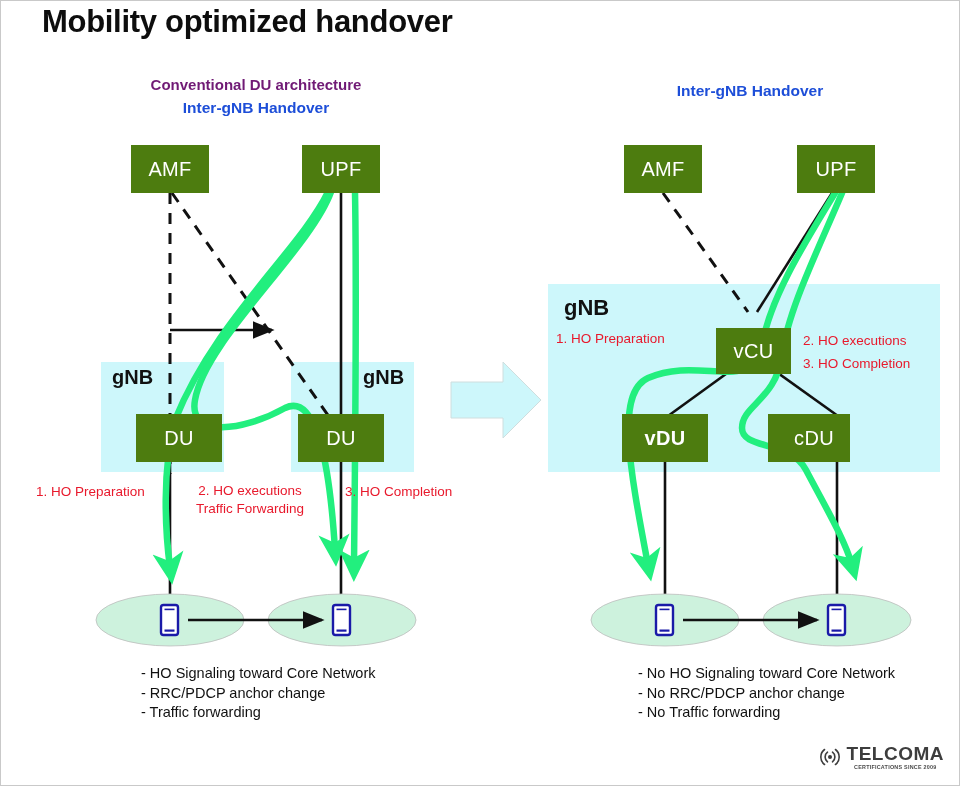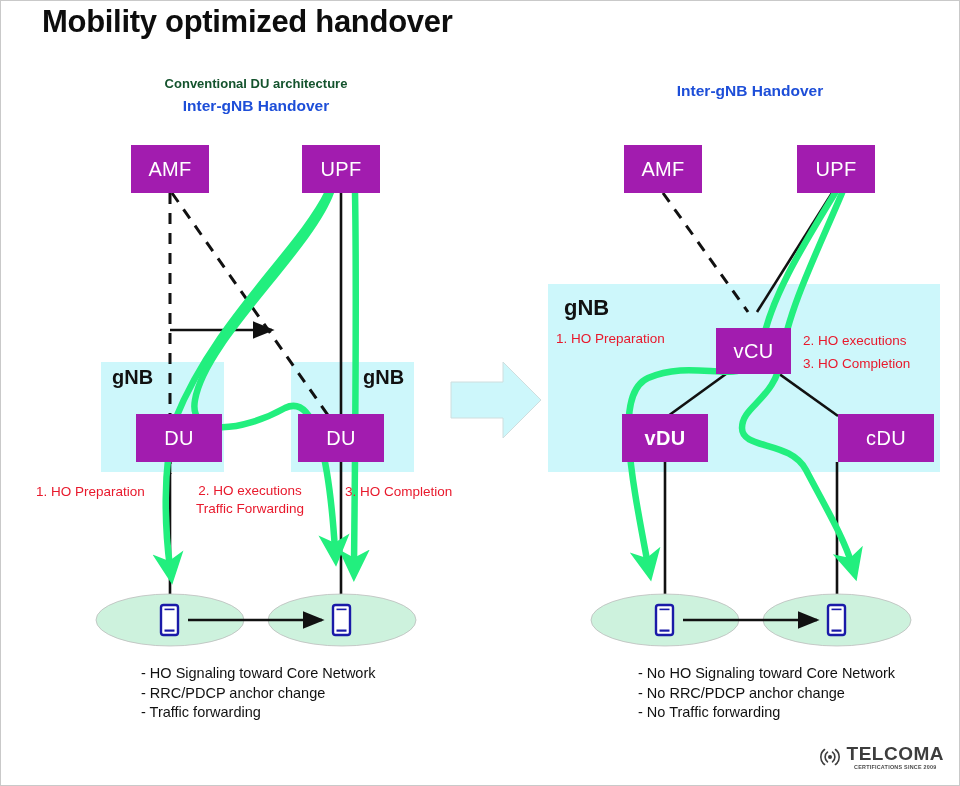--- a/index.html
+++ b/index.html
@@ -8,27 +8,27 @@
     font-family:"Liberation Sans", sans-serif;
     background:#ffffff;
   }
   .frame{position:absolute;left:0;top:0;width:960px;height:786px;
     border:1px solid #c9c9c9;box-sizing:border-box;background:#fff;}
   #slide-title{
     position:absolute;left:42px;top:4px;
     font-size:31px;font-weight:bold;color:#0d0d0d;letter-spacing:-0.3px;
   }
   .col-head{position:absolute;text-align:center;width:320px;}
-  .col-head .l1{font-size:13px;font-weight:bold;color:#14532d;}
+  .col-head .l1{font-size:15px;font-weight:bold;color:#701a75;}
   .col-head .l2{font-size:15.5px;font-weight:bold;color:#1d4ed8;margin-top:6px;}
   #head-left{left:96px;top:76px;}
   #head-right{left:590px;top:76px;}
 
   .nebox{
-    position:absolute;background:#a21caf;color:#ffffff;
+    position:absolute;background:#4d7c0f;color:#ffffff;
     display:flex;align-items:center;justify-content:center;
     font-size:20px;letter-spacing:.3px;
   }
   .gnb-band{position:absolute;background:#cdf7fb;}
   .gnb-label{position:absolute;font-size:20px;font-weight:bold;color:#111;}
 
   .redtxt{position:absolute;color:#e8192c;font-size:13.5px;text-align:center;line-height:18px;}
   .rednote{position:absolute;color:#e8192c;font-size:13.5px;line-height:20px;white-space:nowrap;}
 
   .bullets{position:absolute;font-size:14.5px;color:#111;line-height:19.5px;white-space:pre;}
@@ -201,21 +201,21 @@
 - Traffic forwarding</div>
 
 <div class="nebox" style="left:624px;top:145px;width:78px;height:48px;">AMF</div>
 <div class="nebox" style="left:797px;top:145px;width:78px;height:48px;">UPF</div>
 
 <div class="gnb-label" style="left:564px;top:295px;font-size:22px;">gNB</div>
 
 <div class="nebox" style="left:716px;top:312px;width:75px;height:46px;margin-top:16px;">vCU</div>
 
 <div class="nebox" style="left:622px;top:414px;width:86px;height:48px;font-weight:bold;">vDU</div>
-<div class="nebox" style="left:838px;top:414px;width:96px;height:48px;">cDU</div>
+<div class="nebox" style="left:768px;top:414px;width:72px;height:48px;padding-left:10px;">cDU</div>
 
 <div class="rednote" style="left:556px;top:329px;">1. HO Preparation</div>
 <div class="rednote" style="left:803px;top:331px;">2. HO executions</div>
 <div class="rednote" style="left:803px;top:354px;">3. HO Completion</div>
 
 <div class="bullets" style="left:638px;top:664px;">- No HO Signaling toward Core Network
 - No RRC/PDCP anchor change
 - No Traffic forwarding</div>
 
 <div id="logo">

